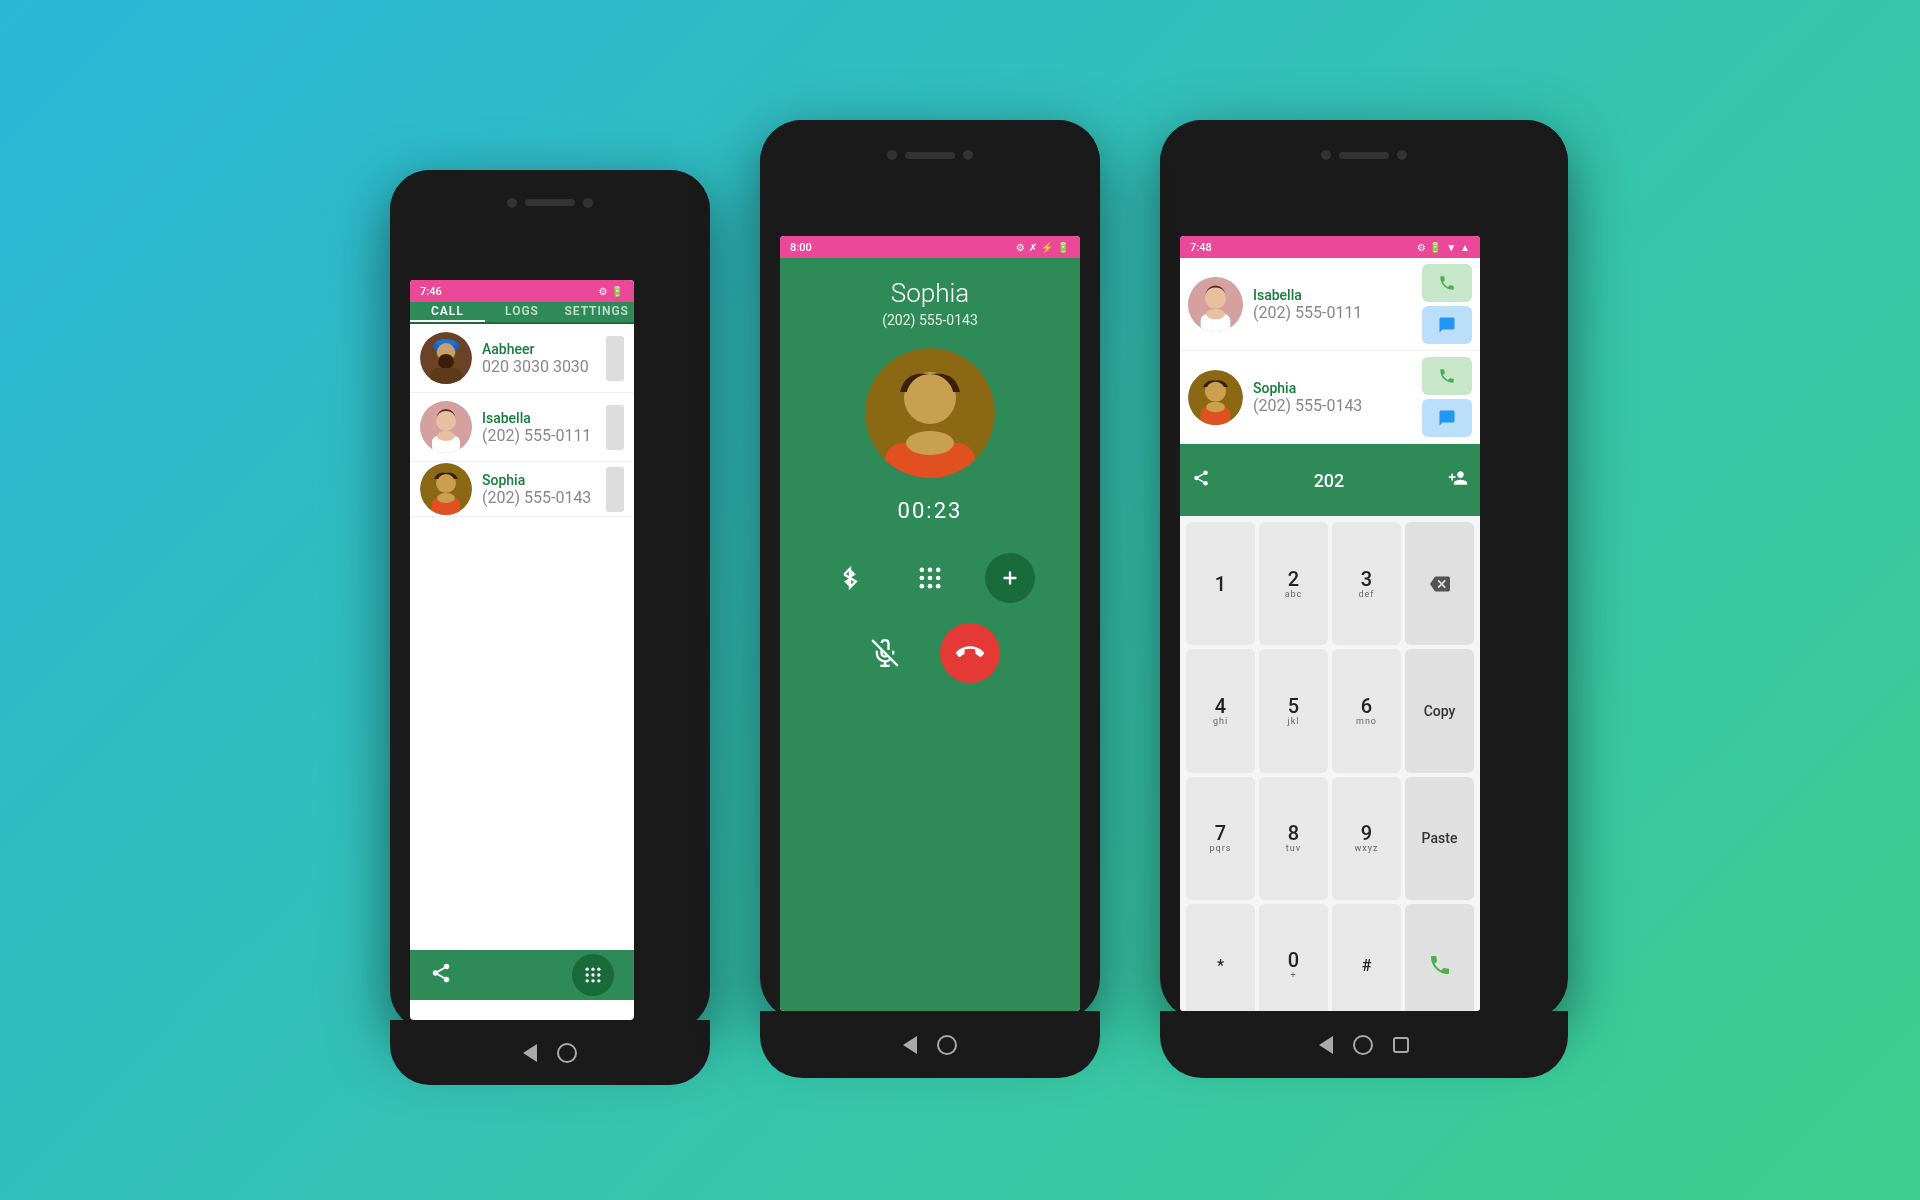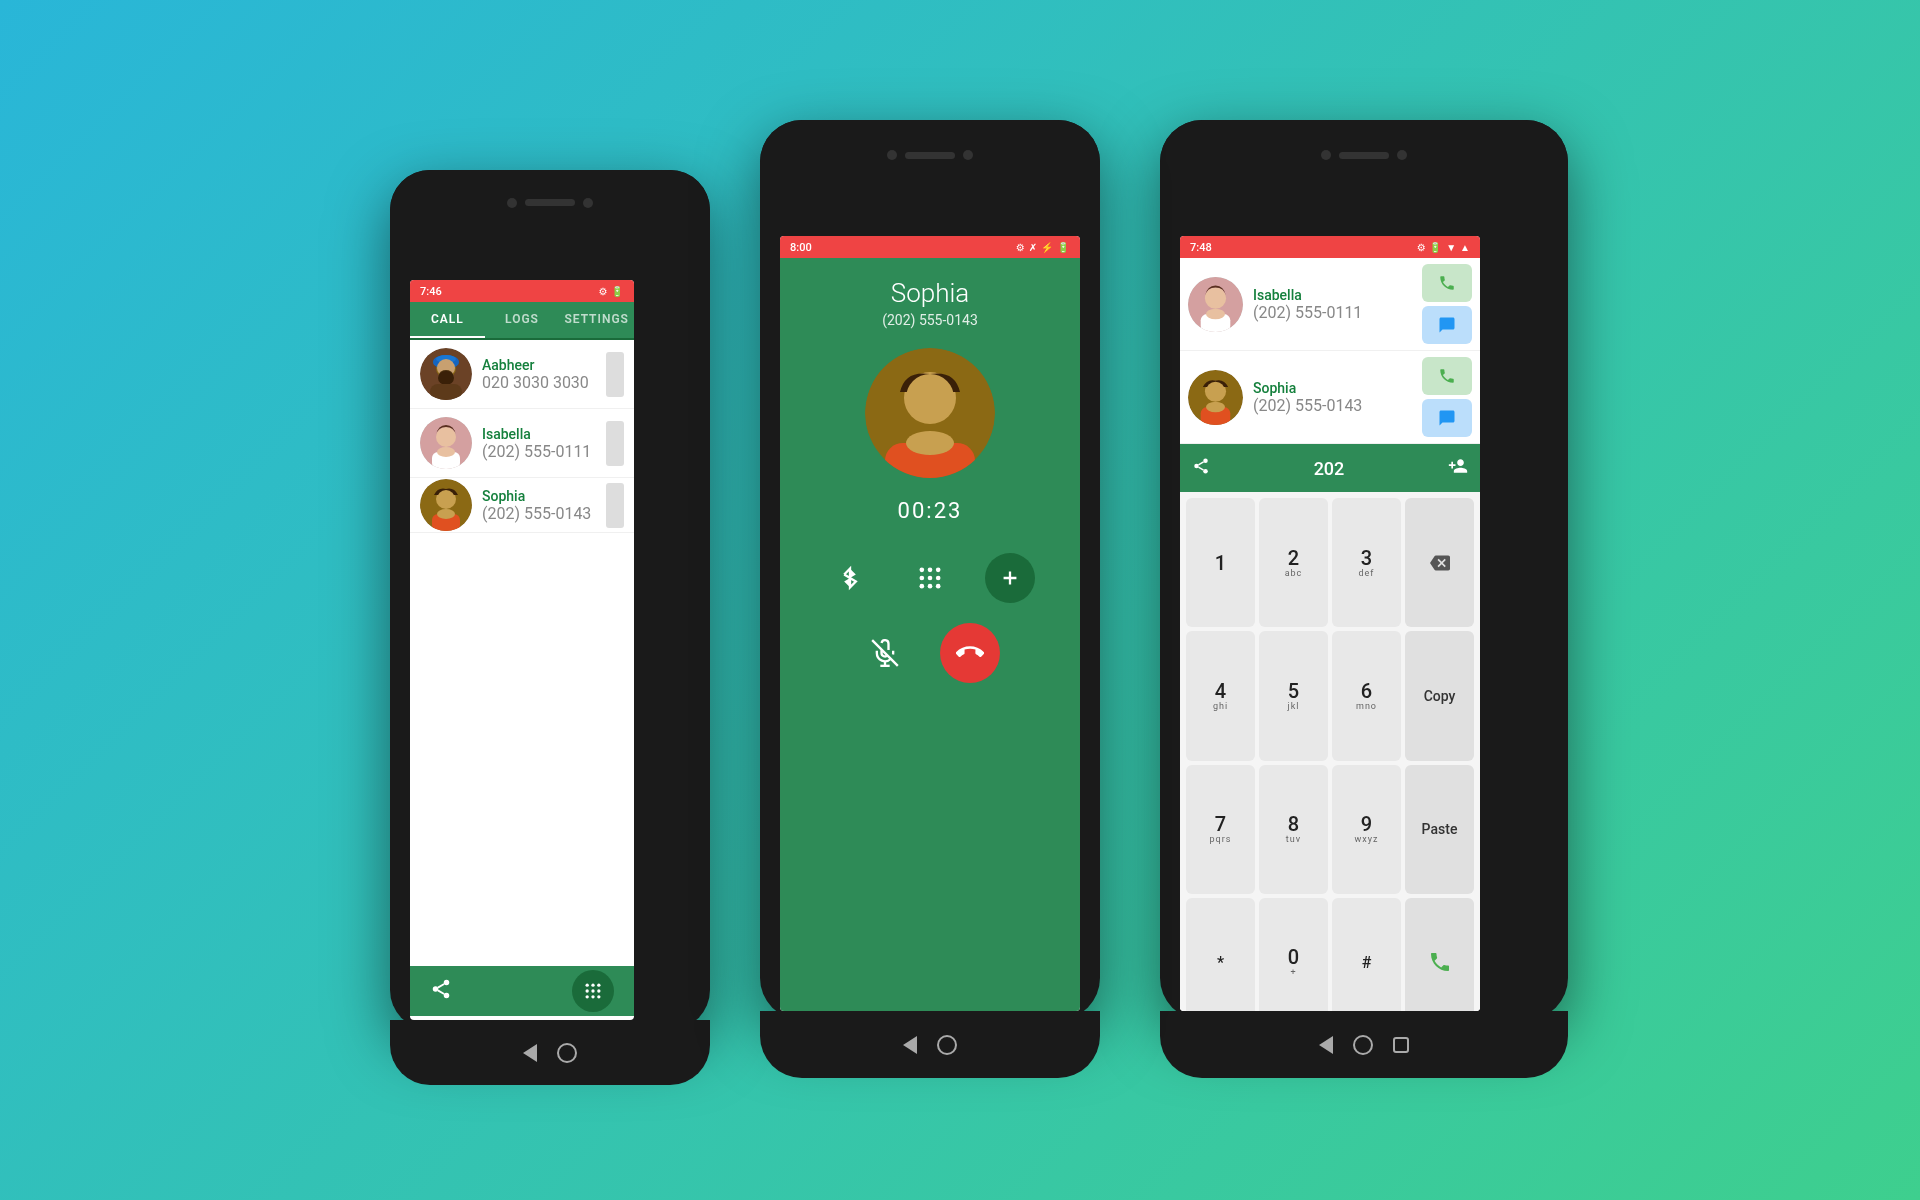--- a/index.html
+++ b/index.html
@@ -77,21 +77,21 @@
     .nav-triangle {
       width: 0;
       height: 0;
       border-top: 9px solid transparent;
       border-bottom: 9px solid transparent;
       border-right: 14px solid #aaa;
     }
 
     
     .status-bar {
-      background: #ef4444;
+      background: #ec4899;
       color: white;
       font-size: 11px;
       font-weight: 500;
       display: flex;
       align-items: center;
       justify-content: space-between;
       padding: 0 10px;
       height: 22px;
     }
     .status-icons {
@@ -180,21 +180,21 @@
 
     
     .tabs {
       background: #2e8b57;
       display: flex;
       border-bottom: 2px solid #1a6b3a;
     }
     .tab {
       flex: 1;
       text-align: center;
-      padding: 10px 0;
+      padding: 2px 0;
       color: rgba(255,255,255,0.7);
       font-size: 12px;
       font-weight: 600;
       letter-spacing: 1px;
       cursor: pointer;
     }
     .tab.active {
       color: white;
       border-bottom: 2px solid white;
     }
@@ -337,21 +337,21 @@
     .dialer-screen {
       background: white;
       height: 100%;
       display: flex;
       flex-direction: column;
     }
     .dialer-number-bar {
       background: #2e8b57;
       display: flex;
       align-items: center;
-      padding: 12px 12px;
+      padding: 24px 12px;
       gap: 8px;
     }
     .dialer-number-text {
       flex: 1;
       text-align: center;
       color: white;
       font-size: 18px;
       font-weight: 500;
     }
     .dialer-share-btn {

